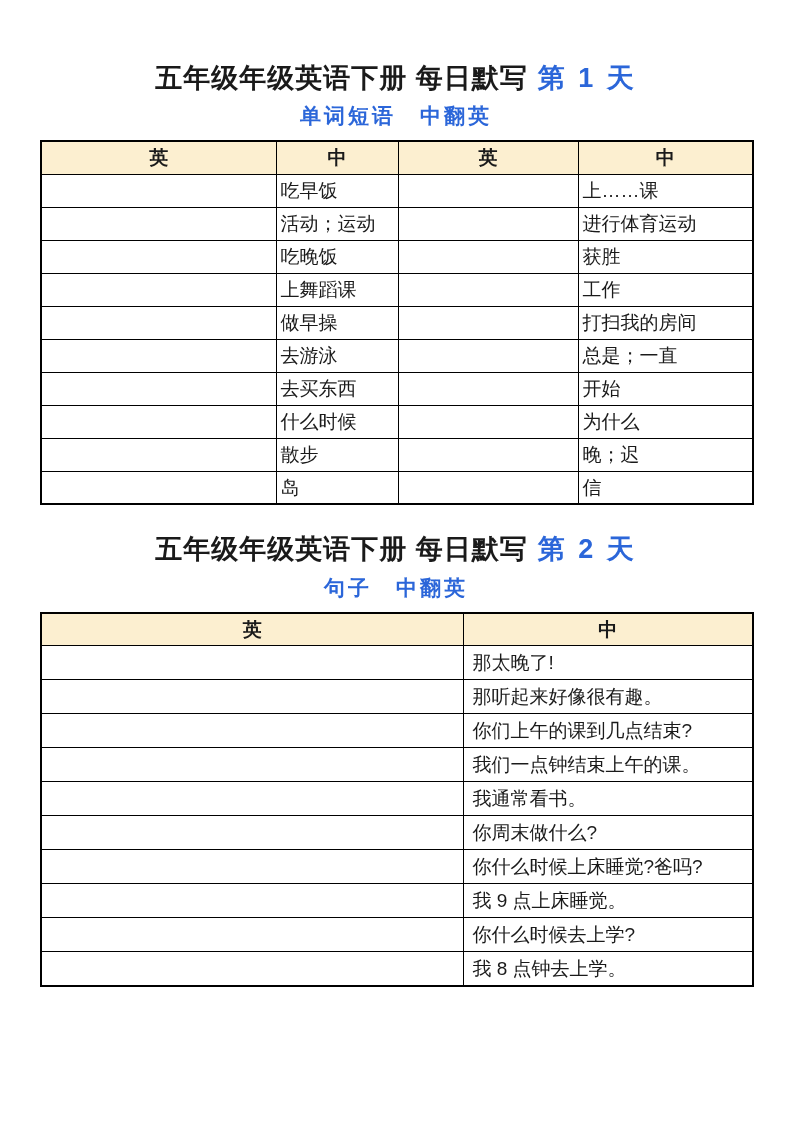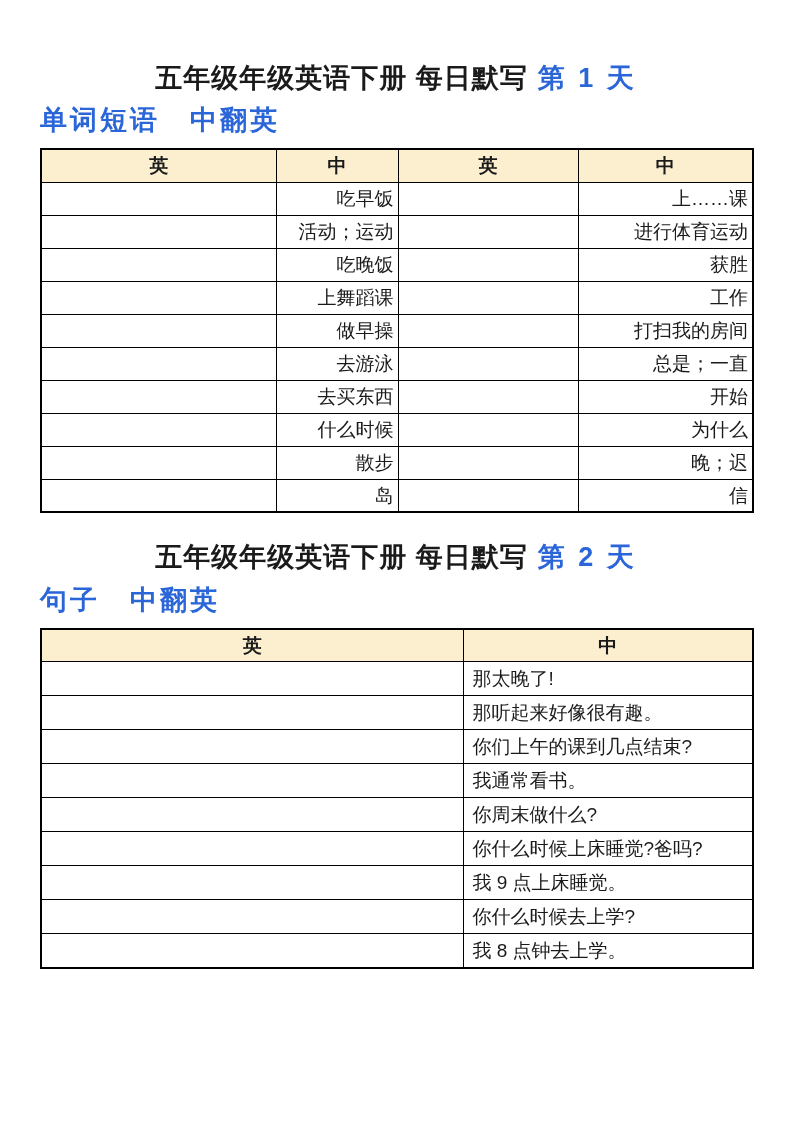--- a/index.html
+++ b/index.html
@@ -30,22 +30,22 @@
     line-height: 1.2;
   }
   .section-title.second { padding-top: 28px; }
   .section-title .day {
     color: var(--accent);
     margin-left: 10px;
     letter-spacing: 3px;
   }
   .section-subtitle {
     margin-top: 8px;
-    text-align: left;
-    font-size: 27px;
+    text-align: center;
+    font-size: 21px;
     font-weight: 700;
     color: var(--accent);
     font-family: "Liberation Serif", serif;
     letter-spacing: 3px;
   }
 
   table {
     margin-top: 10px;
     width: 712px;
     border-collapse: collapse;
@@ -58,21 +58,21 @@
     padding: 0 4px;
     overflow: hidden;
     white-space: nowrap;
   }
   th {
     background: var(--header-fill);
     font-weight: 700;
     height: 33px;
     text-align: center;
   }
-  .t1 td { height: 33px; text-align: right; }
+  .t1 td { height: 33px; text-align: left; }
   .t2 td { height: 34px; margin-top: 14px; }
   .t2 td.en-cell { }
   .t2 td.cn-cell { text-align: left; padding-left: 9px; }
 
   
   .t1 col.c-en1 { width: 235px; }
   .t1 col.c-cn1 { width: 122px; }
   .t1 col.c-en2 { width: 180px; }
   .t1 col.c-cn2 { width: 175px; }
   
@@ -189,20 +189,24 @@
         <tr>
           <td class="en-cell"></td>
           <td class="cn-cell">那听起来好像很有趣。</td>
         </tr>
         <tr>
           <td class="en-cell"></td>
           <td class="cn-cell">你们上午的课到几点结束?</td>
         </tr>
         <tr>
           <td class="en-cell"></td>
+          <td class="cn-cell">我们一点钟结束上午的课。</td>
+        </tr>
+        <tr>
+          <td class="en-cell"></td>
           <td class="cn-cell">我通常看书。</td>
         </tr>
         <tr>
           <td class="en-cell"></td>
           <td class="cn-cell">你周末做什么?</td>
         </tr>
         <tr>
           <td class="en-cell"></td>
           <td class="cn-cell">你什么时候上床睡觉?爸吗?</td>
         </tr>

